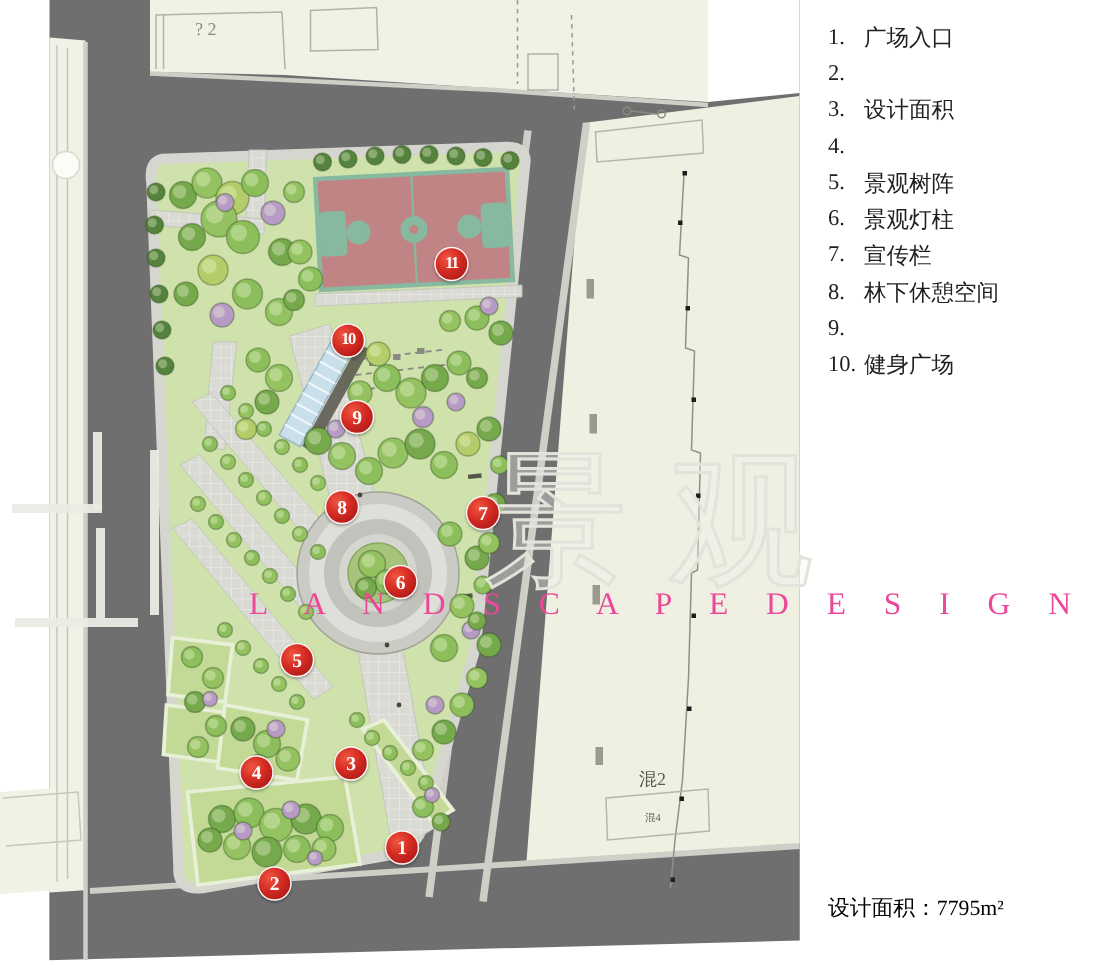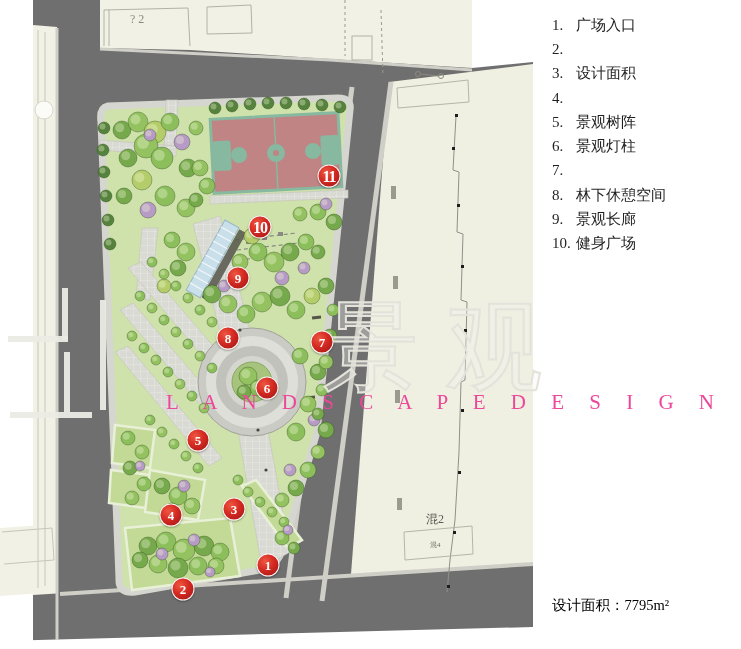--- a/index.html
+++ b/index.html
@@ -23,21 +23,21 @@
   
   .marker{
     position:absolute;width:21px;height:21px;border-radius:50%;
     background:radial-gradient(circle at 36% 32%, #ef5742 0%, #d42a22 45%, #9d1414 100%);
     border:1.5px solid rgba(255,255,255,.95);
     box-shadow:0 1px 2px rgba(0,0,0,.35);
     color:#fff;font-size:13px;font-weight:bold;line-height:21px;text-align:center;
     transform:translate(-50%,-50%);
     font-family:"Liberation Serif","DejaVu Serif",serif;
   }
-  .marker.wide{font-size:16px;letter-spacing:-1px;margin-left:28px;}
+  .marker.wide{font-size:11px;letter-spacing:-1px;}
   
   .legend{position:absolute;left:552px;top:13px;width:185px;color:#1f1f1f;}
   .legend-row{display:flex;height:24.3px;align-items:center;font-size:15px;}
   .legend-num{width:24px;flex:0 0 24px;}
   .legend-label{flex:1;}
   .area-note{
     position:absolute;left:552px;top:596px;font-size:14.5px;color:#000000;white-space:nowrap;
   }
 </style>
 </head>
@@ -803,28 +803,28 @@
       <div class="legend-row">
         <span class="legend-num">5.</span>
         <span class="legend-label">景观树阵</span>
       </div>
       <div class="legend-row">
         <span class="legend-num">6.</span>
         <span class="legend-label">景观灯柱</span>
       </div>
       <div class="legend-row">
         <span class="legend-num">7.</span>
+        <span class="legend-label">宣传栏</span>
       </div>
       <div class="legend-row">
         <span class="legend-num">8.</span>
         <span class="legend-label">林下休憩空间</span>
       </div>
       <div class="legend-row">
         <span class="legend-num">9.</span>
-        <span class="legend-label">景观长廊</span>
       </div>
       <div class="legend-row">
         <span class="legend-num">10.</span>
         <span class="legend-label">健身广场</span>
       </div>
     </div>
 
   <div class="area-note">
     <span>设计面积：</span><span>7795m²</span>
   </div>

